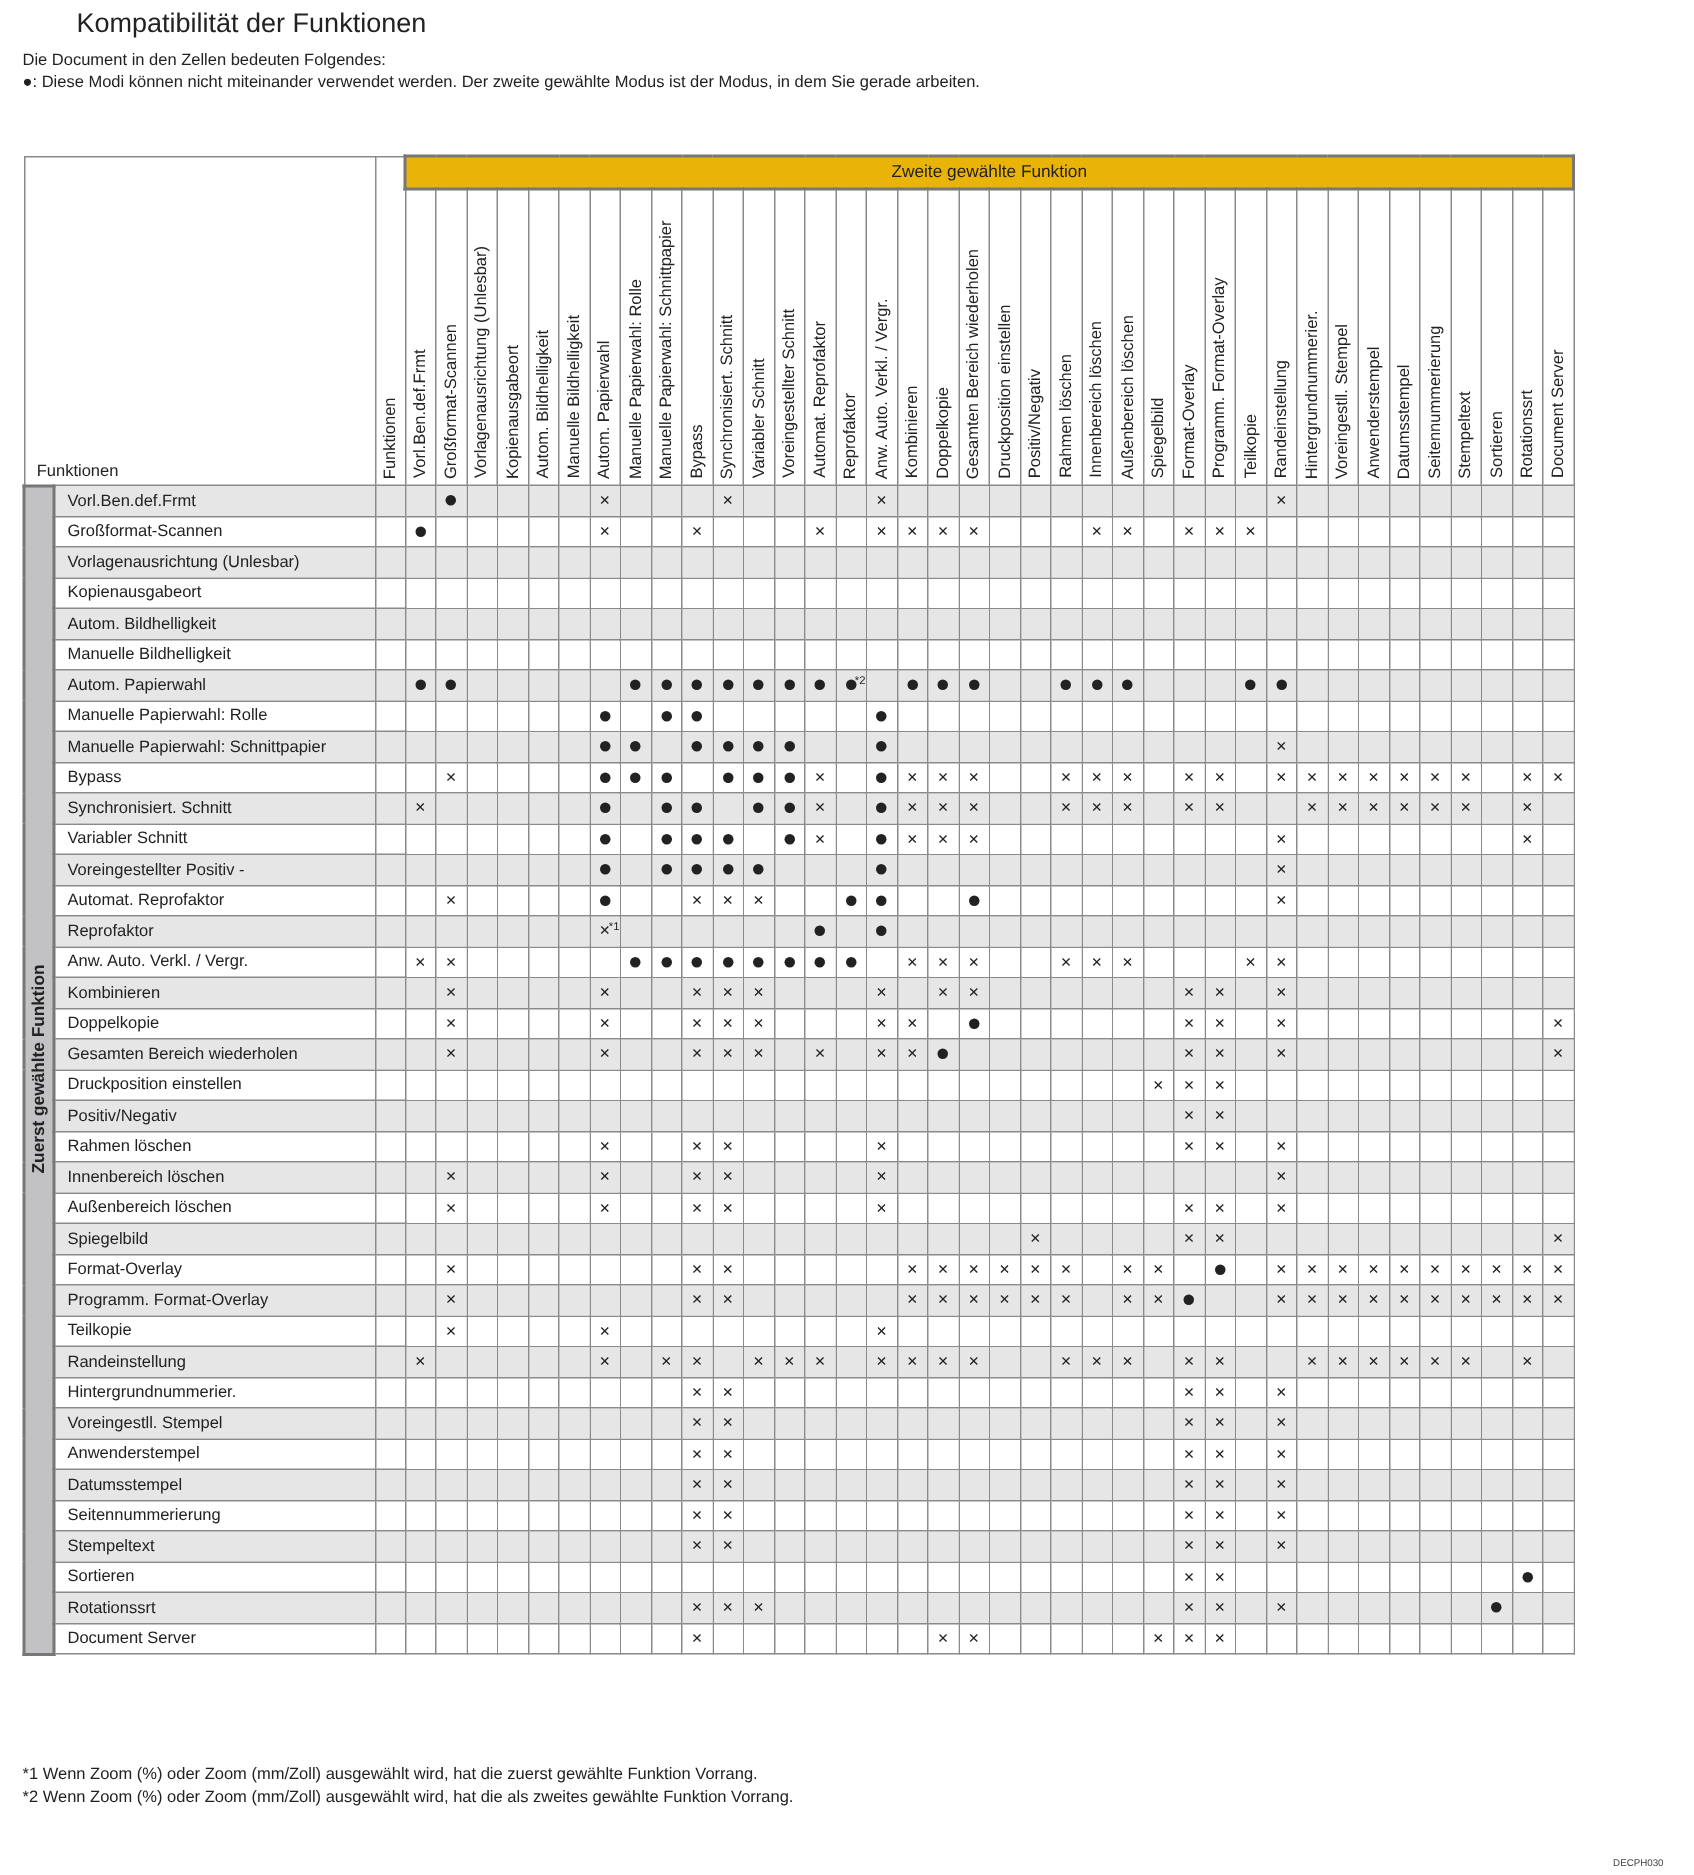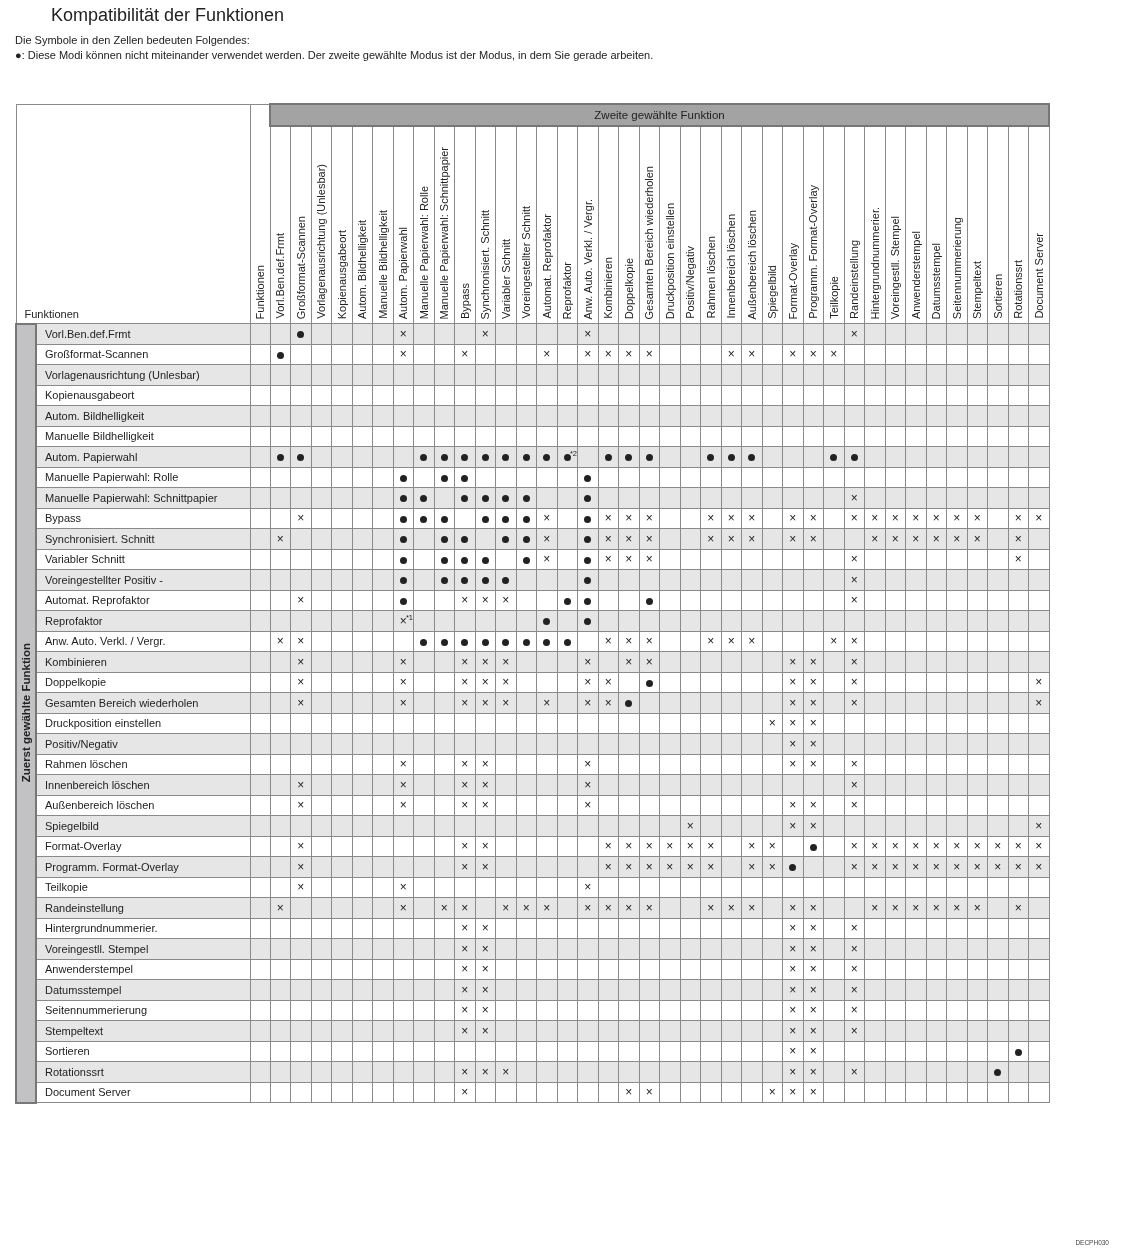--- a/index.html
+++ b/index.html
@@ -7,42 +7,42 @@
   .title { position: absolute; left: 15px; top: 5px; font-size: 18px; font-weight: normal; margin-left: 36px; }
   .legend { position: absolute; left: 15px; top: 33px; font-size: 11px; line-height: 14.5px; }
   .legend div { white-space: nowrap; }
   .matrix { position: absolute; left: 15px; top: 103px; }
   table.grid { border-collapse: collapse; table-layout: fixed; }
   table.grid td, table.grid th { padding: 0; border: 1px solid #8a8a8a; font-size: 11px; font-weight: normal; }
   .corner { width: 224px; height: 200px; vertical-align: bottom; text-align: left; border: 1px solid #666; border-right: none; background:#fff; }
   .corner span { display:block; padding: 0 0 3px 8px; }
   .funk-col { width: 18px; background:#fff; vertical-align: bottom; }
   .vh { writing-mode: vertical-rl; transform: rotate(180deg); white-space: nowrap; font-size: 11px; padding: 4px 0 4px 0; margin: 0 auto; display: block; text-align: left; }
-  .second-head { height: 20px; background: #a3a3a3; font-weight: bold; font-size: 11.5px !important; text-align: center; border: 2px solid #777 !important; }
+  .second-head { height: 20px; background: #eab308; font-weight: bold; font-size: 11.5px !important; text-align: center; border: 2px solid #777 !important; }
   th.colh { width: 19.5px; height: 196px; vertical-align: bottom; background: #fff; }
   .side { width: 18px; background: #c2c2c4; border: 2px solid #777 !important; vertical-align: middle; }
   .side .vh { font-weight: bold; font-size: 11.5px; }
   td.rowlabel { width: 205px; height: 19.5px; text-align: left; padding-left: 8px !important; white-space: nowrap; }
   td.c { width: 19.5px; height: 19.5px; text-align: center; vertical-align: middle; font-size: 11px; position: relative; }
   tr.odd td.rowlabel, tr.odd td.c, tr.odd td.empty0 { background: #e6e6e6; }
   tr.even td.rowlabel, tr.even td.c, tr.even td.empty0 { background: #ffffff; }
   td.empty0 { width: 18px; }
   .sym-x { font-size: 12px; line-height: 1; }
   .sym-o { display: inline-block; width: 7px; height: 7px; border-radius: 50%; background: #222; vertical-align: middle; }
   .fn { font-size: 7.5px; position: absolute; top: 2px; right: 0px; }
   .footnotes { position: absolute; left: 15px; top: 1176px; font-size: 11px; line-height: 15px; }
   .code { position: absolute; right: 20px; top: 1239px; font-size: 6.5px; color: #444; }
 </style>
 </head>
 <body>
 
 <div class="title">Kompatibilität der Funktionen</div>
 
 <div class="legend">
-  <div>Die Symbole in den Zellen bedeuten Folgendes:</div>
+  <div>Die Document in den Zellen bedeuten Folgendes:</div>
   <div>●: Diese Modi können nicht miteinander verwendet werden.  Der zweite gewählte Modus ist der Modus, in dem Sie gerade arbeiten.</div>
 </div>
 
 <div class="matrix">
   <table class="grid" id="grid">
     <thead>
       <tr>
         <th class="corner" rowspan="2" colspan="2">
             <span>Funktionen</span>
           </th>
@@ -1766,15 +1766,17 @@
           <td class="c"></td>
           <td class="c"></td>
           <td class="c"></td>
           <td class="c"></td>
         </tr>
       </tbody>
   </table>
 </div>
 
 <div class="footnotes">
+  <div>*1 Wenn Zoom (%) oder Zoom (mm/Zoll) ausgewählt wird, hat die zuerst gewählte Funktion Vorrang.</div>
+  <div>*2 Wenn Zoom (%) oder Zoom (mm/Zoll) ausgewählt wird, hat die als zweites gewählte Funktion Vorrang.</div>
 </div>
 
 <div class="code">DECPH030</div>
 
 </body></html>

